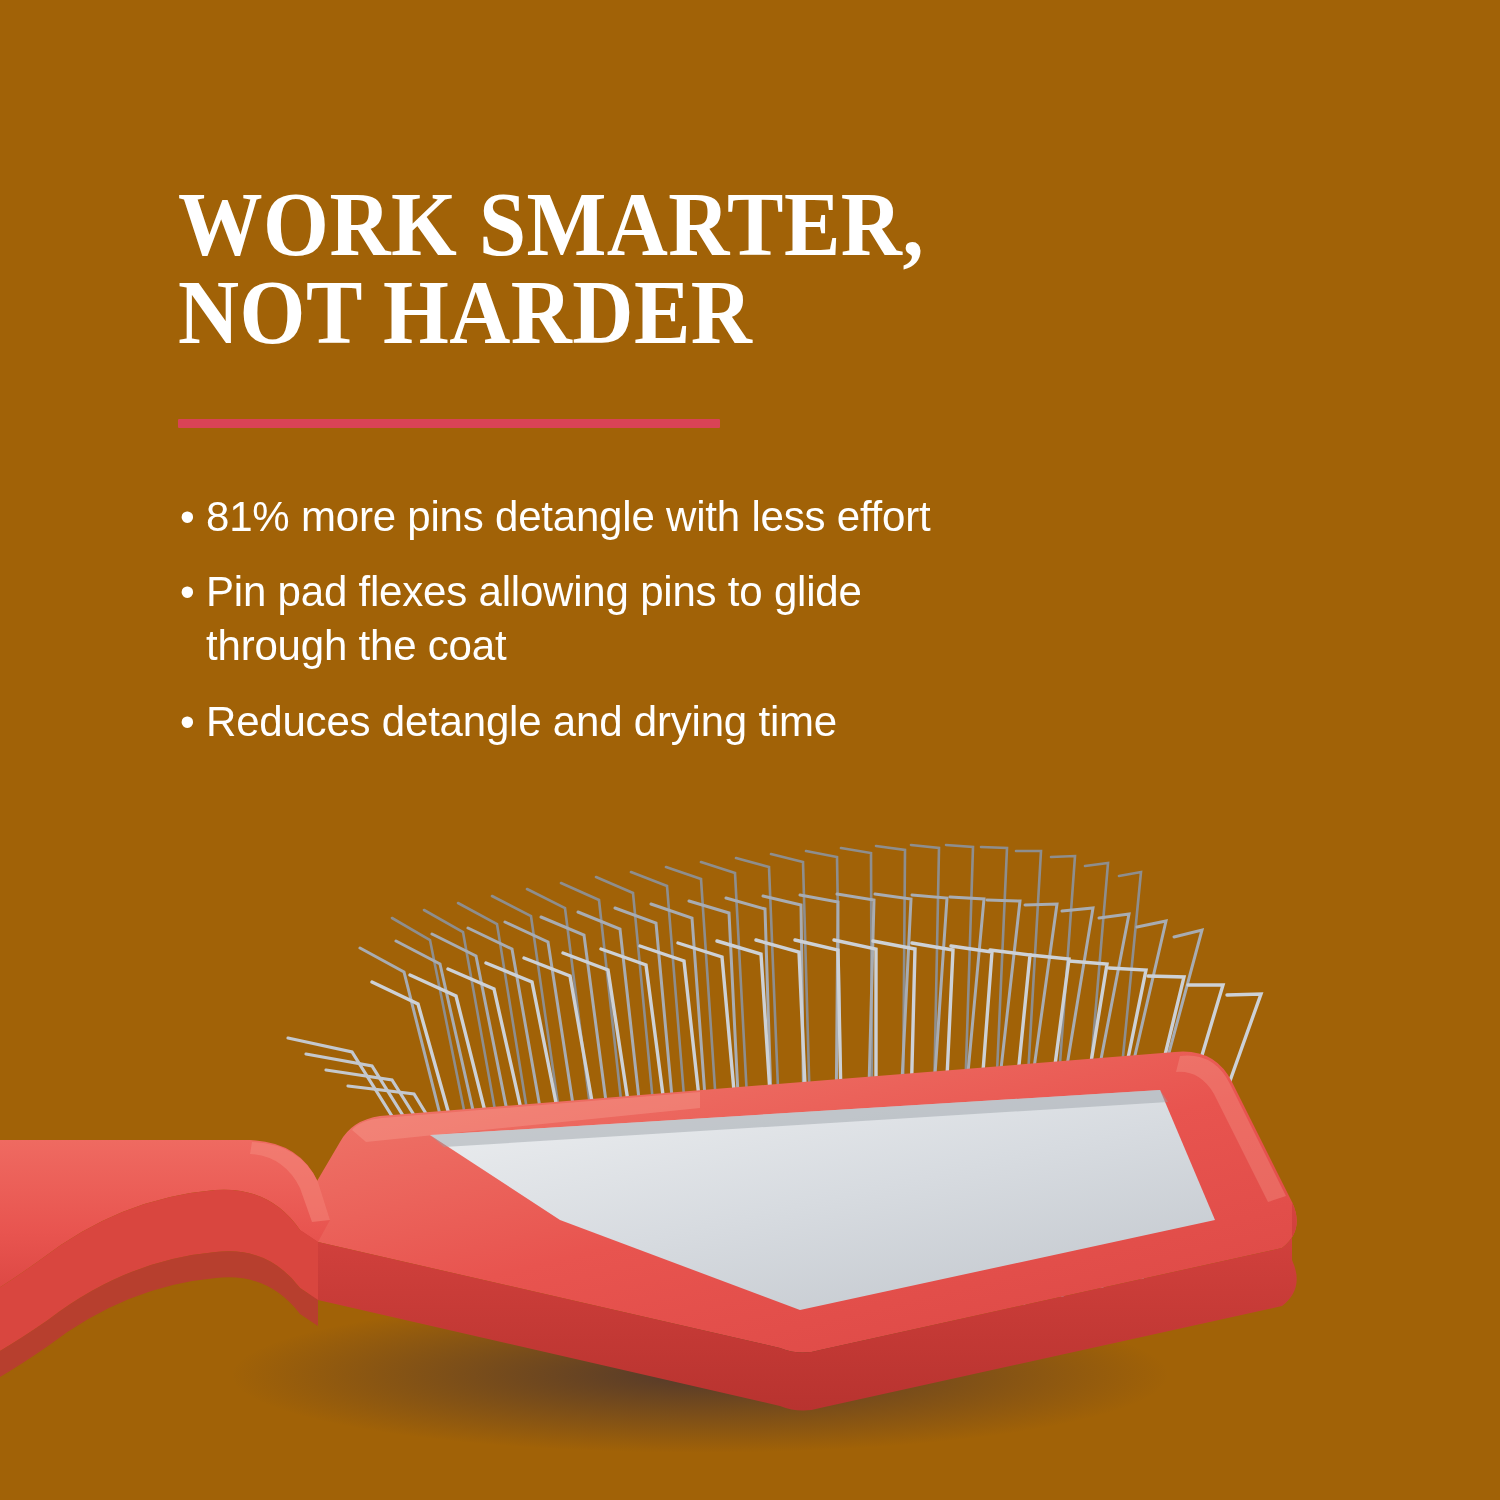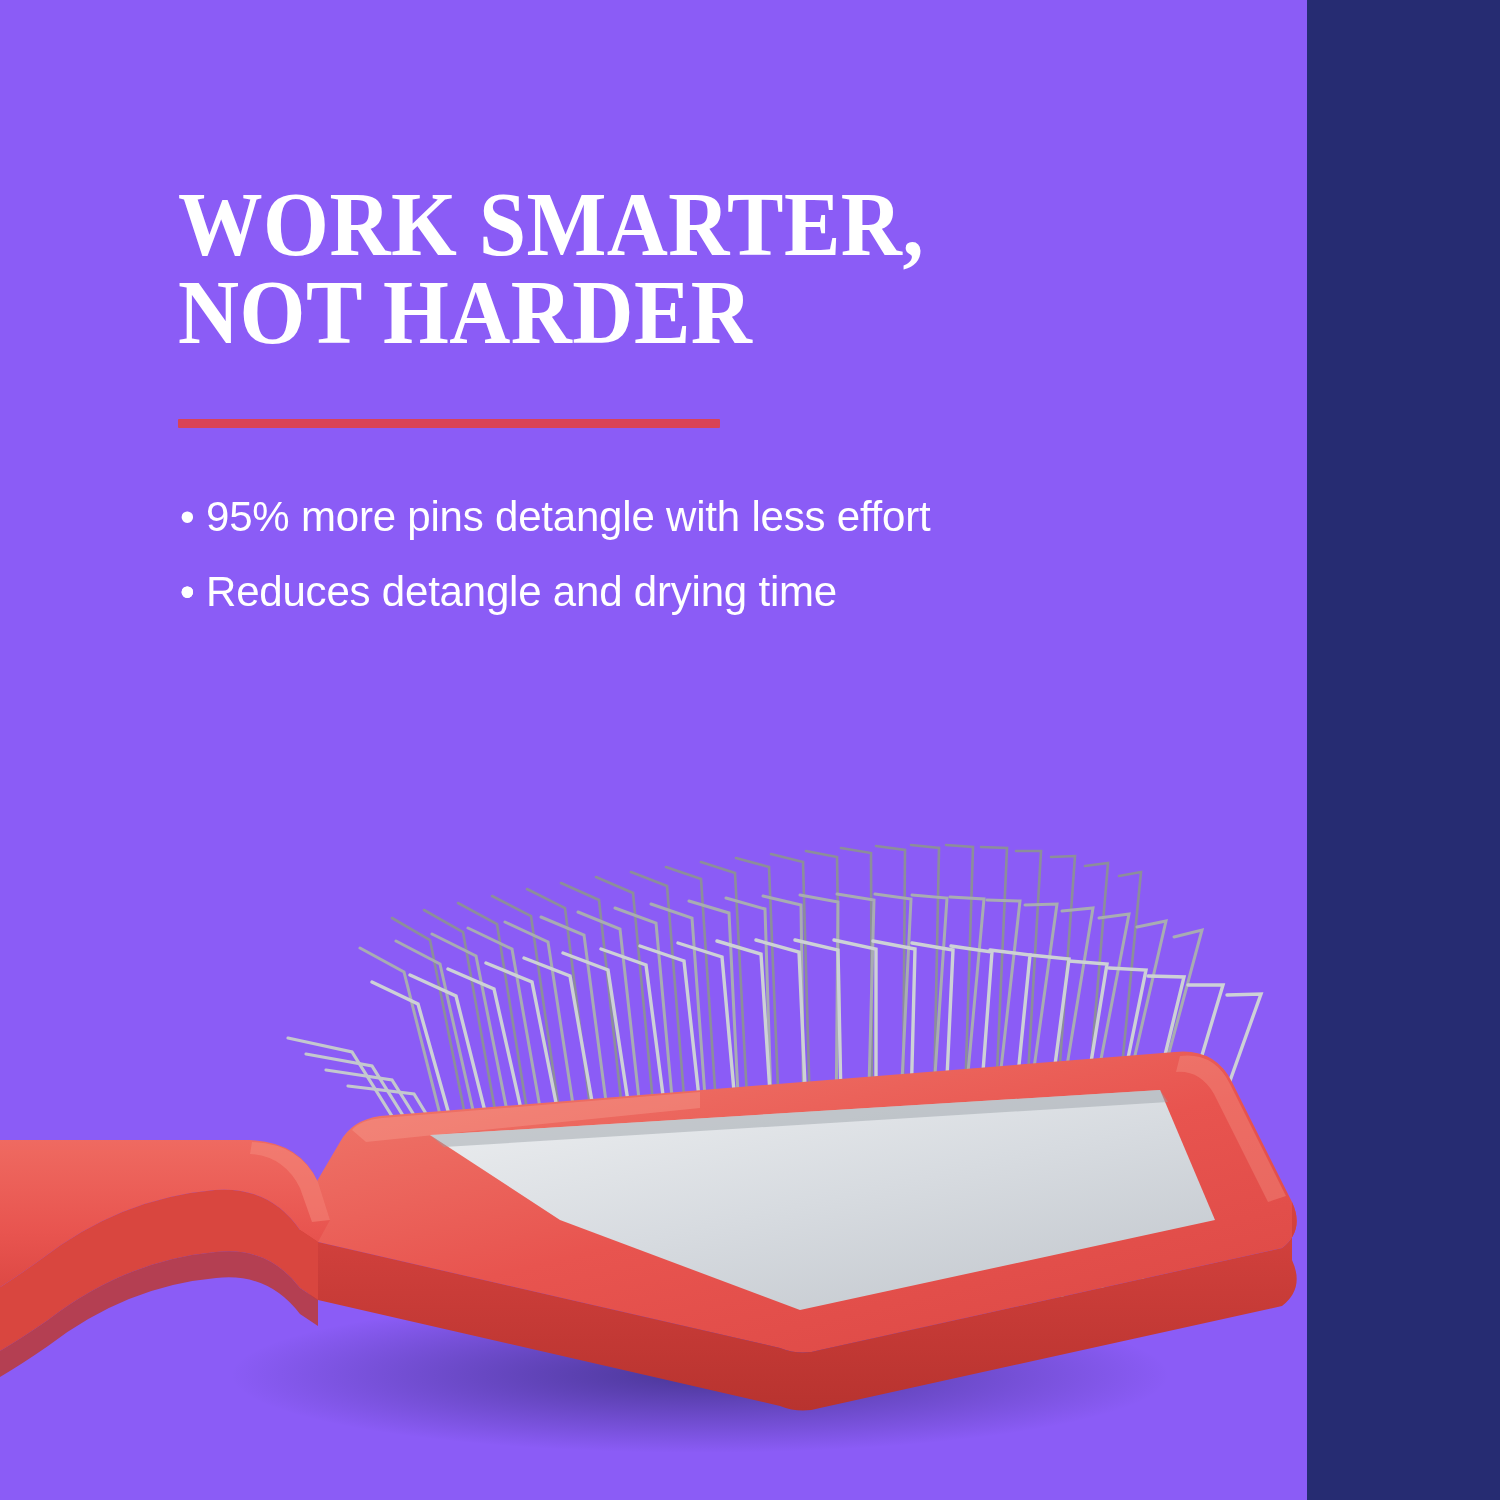--- a/index.html
+++ b/index.html
@@ -8,23 +8,23 @@
   }
   body {
     width: 1500px;
     height: 1500px;
     overflow: hidden;
     font-family: "Liberation Sans", sans-serif;
     background: #262c72;
   }
   #stage {
     position: relative;
-    width: 1307px;
+    width: 1500px;
     height: 1500px;
-    background: #8b5cf6;
+    background: #a16207;
     overflow: hidden;
   }
 
   
   #copy {
     position: absolute;
     left: 178px;
     top: 180px;
     width: 1100px;
     z-index: 40;
@@ -97,24 +97,24 @@
 
   <div id="copy">
 
     <h1 id="headline">WORK SMARTER,
 NOT HARDER</h1>
 
     <div id="rule"></div>
 
     <ul id="bullets">
       <li>
-        <span class="dot">•</span><span>95% more pins detangle with less effort</span>
+        <span class="dot">•</span><span>81% more pins detangle with less effort</span>
       </li>
       <li>
-        <span class="dot">•</span>
+        <span class="dot">•</span><span>Pin pad flexes allowing pins to glide through the coat</span>
       </li>
       <li>
         <span class="dot">•</span><span>Reduces detangle and drying time</span>
       </li>
     </ul>
   </div>
 
   <div id="product">
     <svg viewBox="0 0 1500 710" xmlns="http://www.w3.org/2000/svg">
       <defs>

